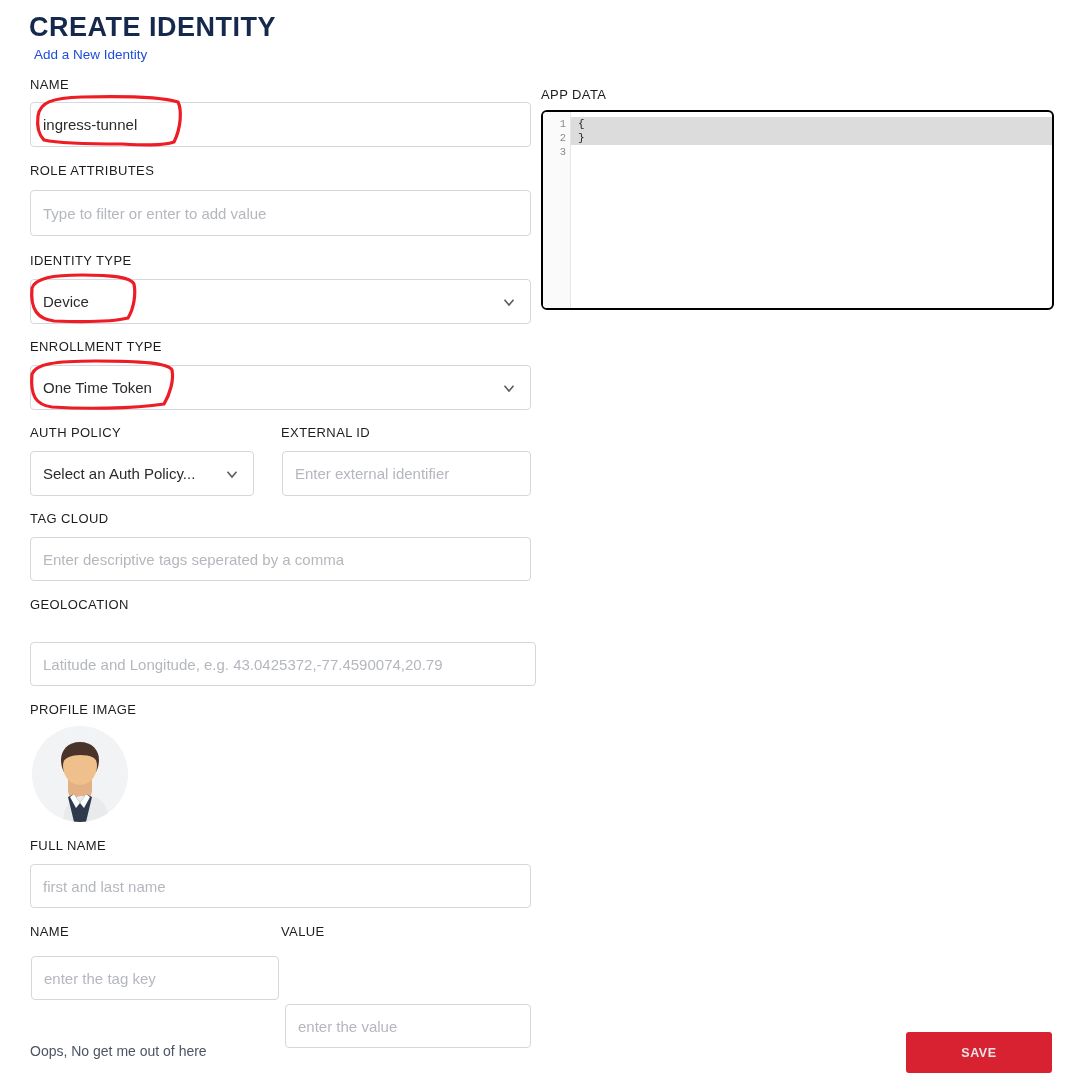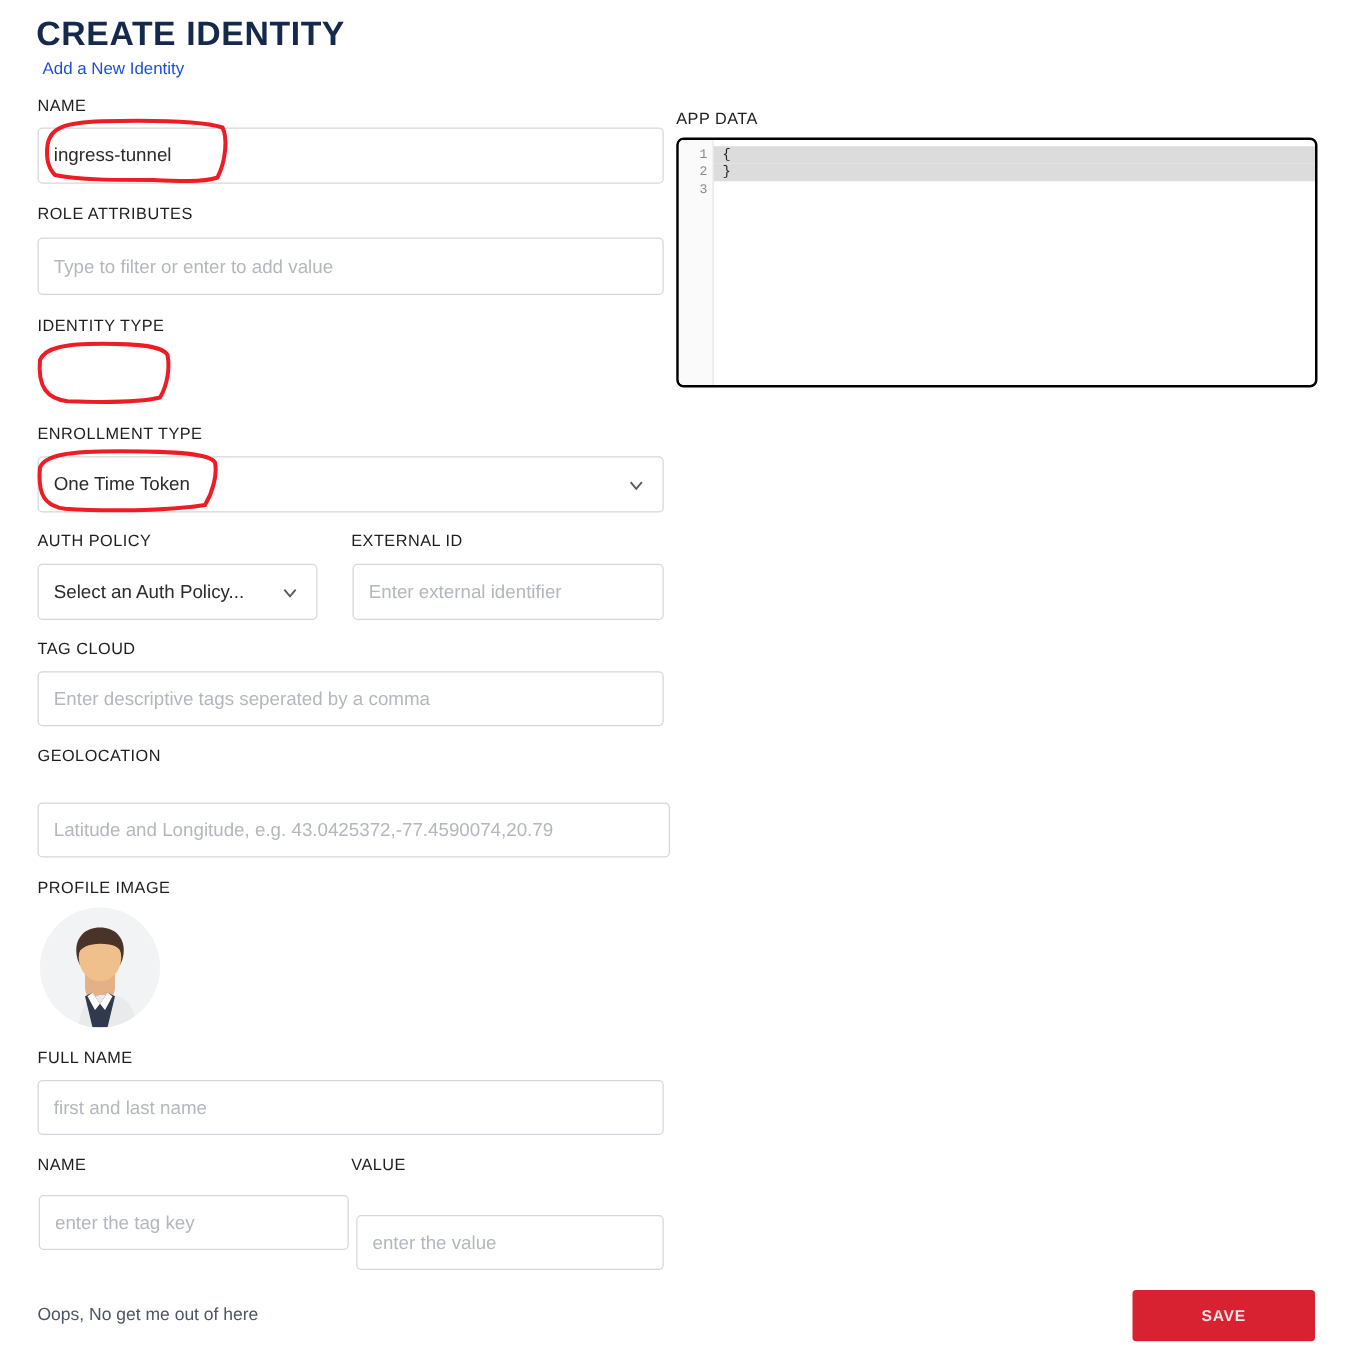--- a/index.html
+++ b/index.html
@@ -155,20 +155,28 @@
   <div class="field" style="left:30px; top:102px; width:501px; height:45px;">
     <input type="text" value="ingress-tunnel" style="">
   </div>
 
   <div class="label" style="left:30px; top:163px;">ROLE ATTRIBUTES</div>
   <div class="field" style="left:30px; top:190px; width:501px; height:46px;">
     <input type="text" placeholder="Type to filter or enter to add value" style="">
   </div>
 
   <div class="label" style="left:30px; top:253px;">IDENTITY TYPE</div>
+  <div class="field" style="left:30px; top:279px; width:501px; height:45px;">
+    <span class="select-value">Device</span>
+    <span class="chev">
+      <svg viewBox="0 0 24 24" width="18" height="18" fill="none" stroke="#55585e" stroke-width="2">
+          <polyline points="6 9 12 16 18 9"></polyline>
+        </svg>
+    </span>
+  </div>
 
   <div class="label" style="left:30px; top:339px;">ENROLLMENT TYPE</div>
   <div class="field" style="left:30px; top:365px; width:501px; height:45px;gap:47px;">
     <span class="select-value">One Time Token</span>
     <span class="chev">
       <svg viewBox="0 0 24 24" width="18" height="18" fill="none" stroke="#55585e" stroke-width="2">
           <polyline points="6 9 12 16 18 9"></polyline>
         </svg>
     </span>
   </div>
@@ -217,21 +225,21 @@
   <div class="field" style="left:30px; top:864px; width:501px; height:44px;">
     <input type="text" placeholder="first and last name" style="">
   </div>
 
   <div class="label" style="left:30px; top:924px;">NAME</div>
   <div class="field" style="left:31px; top:956px; width:248px; height:44px;">
     <input type="text" placeholder="enter the tag key" style="">
   </div>
 
   <div class="label" style="left:281px; top:924px;">VALUE</div>
-  <div class="field" style="left:285px; top:972px; width:246px; height:44px;">
+  <div class="field" style="left:285px; top:1004px; width:246px; height:44px;">
     <input type="text" placeholder="enter the value" style="">
   </div>
 
   <div class="label" style="left:541px; top:87px;">APP DATA</div>
   <div class="editor">
     <div class="gutter">
       <div>1</div>
       <div>2</div>
       <div>3</div>
     </div>

